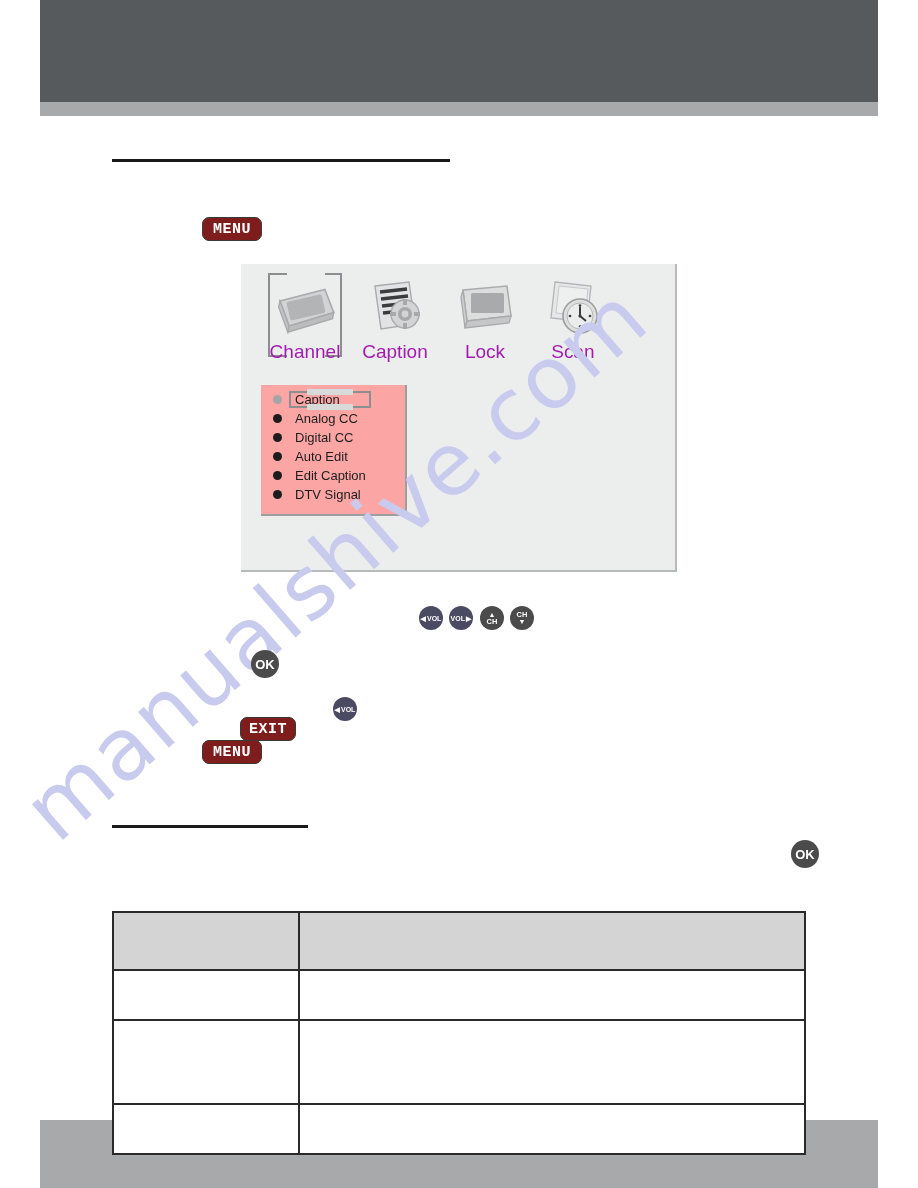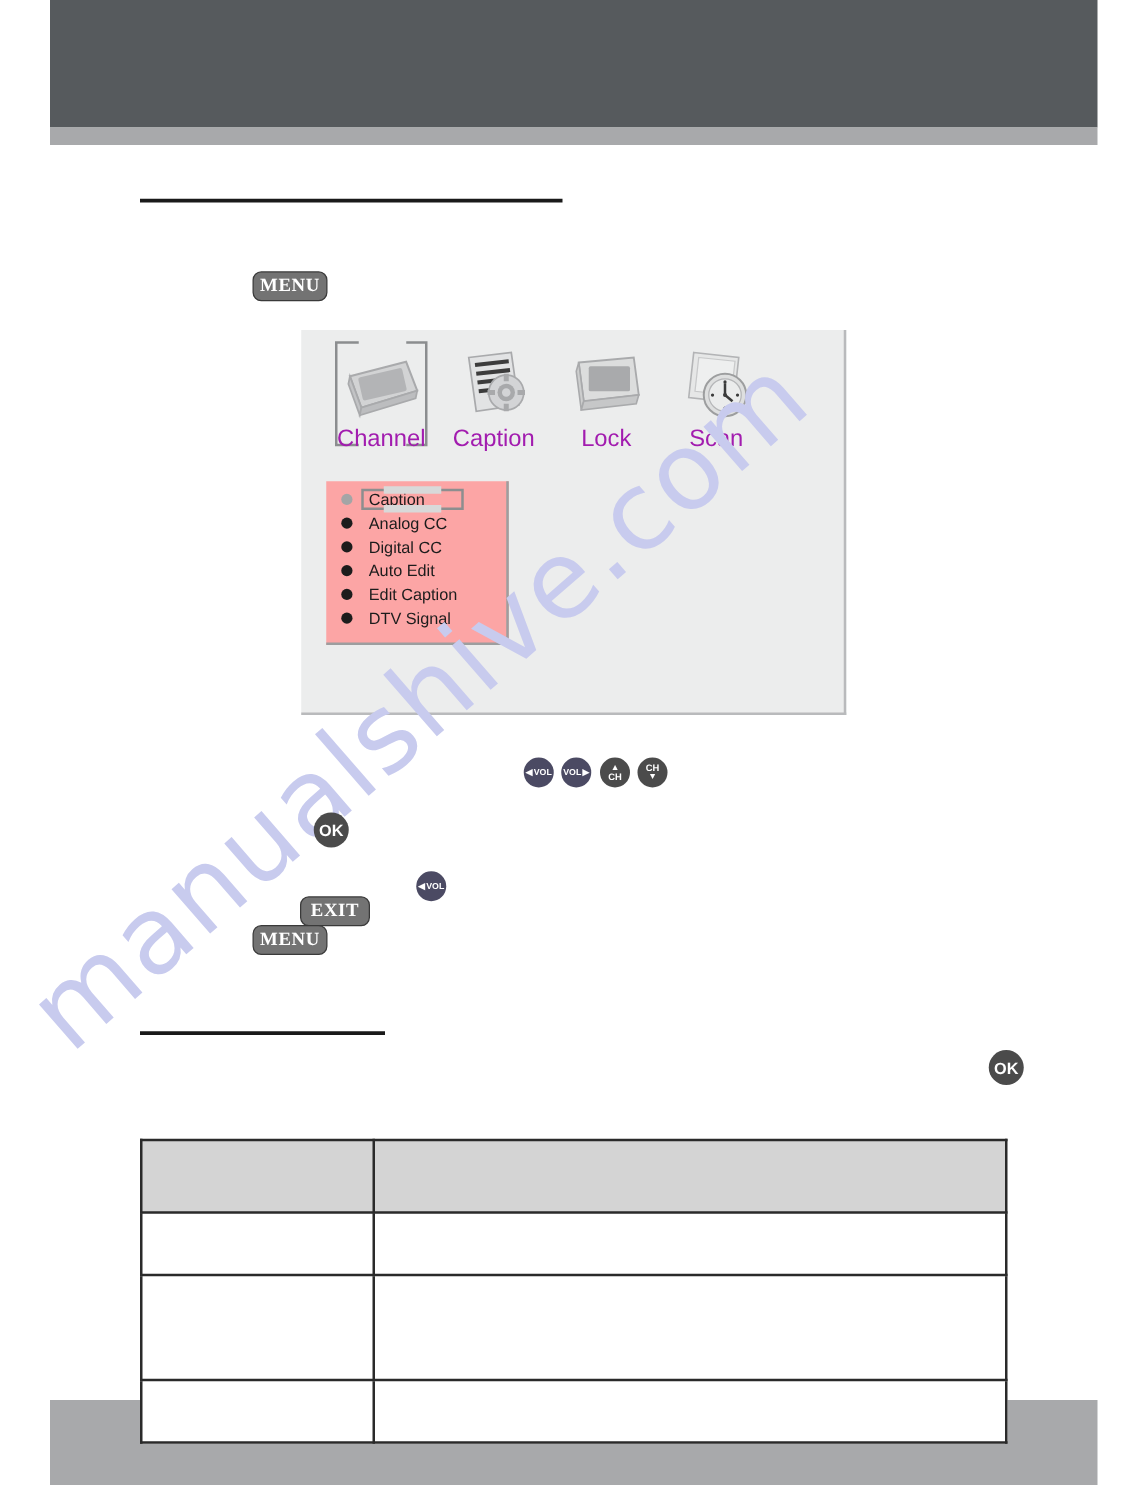--- a/index.html
+++ b/index.html
@@ -161,24 +161,24 @@
     background: #d8d9d9;
     width: 46px; height: 6px;
     left: 16px;
   }
   .row-brackets::before { top: -4px; }
   .row-brackets::after  { bottom: -4px; }
 
   
   .key-pill {
     position: absolute;
-    background: #737373;
+    background: #7f1d1d;
     border-radius: 7px;
     color: #ffffff;
-    font-family: Liberation Serif, serif;
+    font-family: Liberation Mono, monospace;
     font-weight: 700;
     font-size: 15px;
     letter-spacing: 0.5px;
     display: flex;
     align-items: center;
     justify-content: center;
     border: 1px solid #3a3a3a;
     z-index: 6;
   }
   .key-circle {

